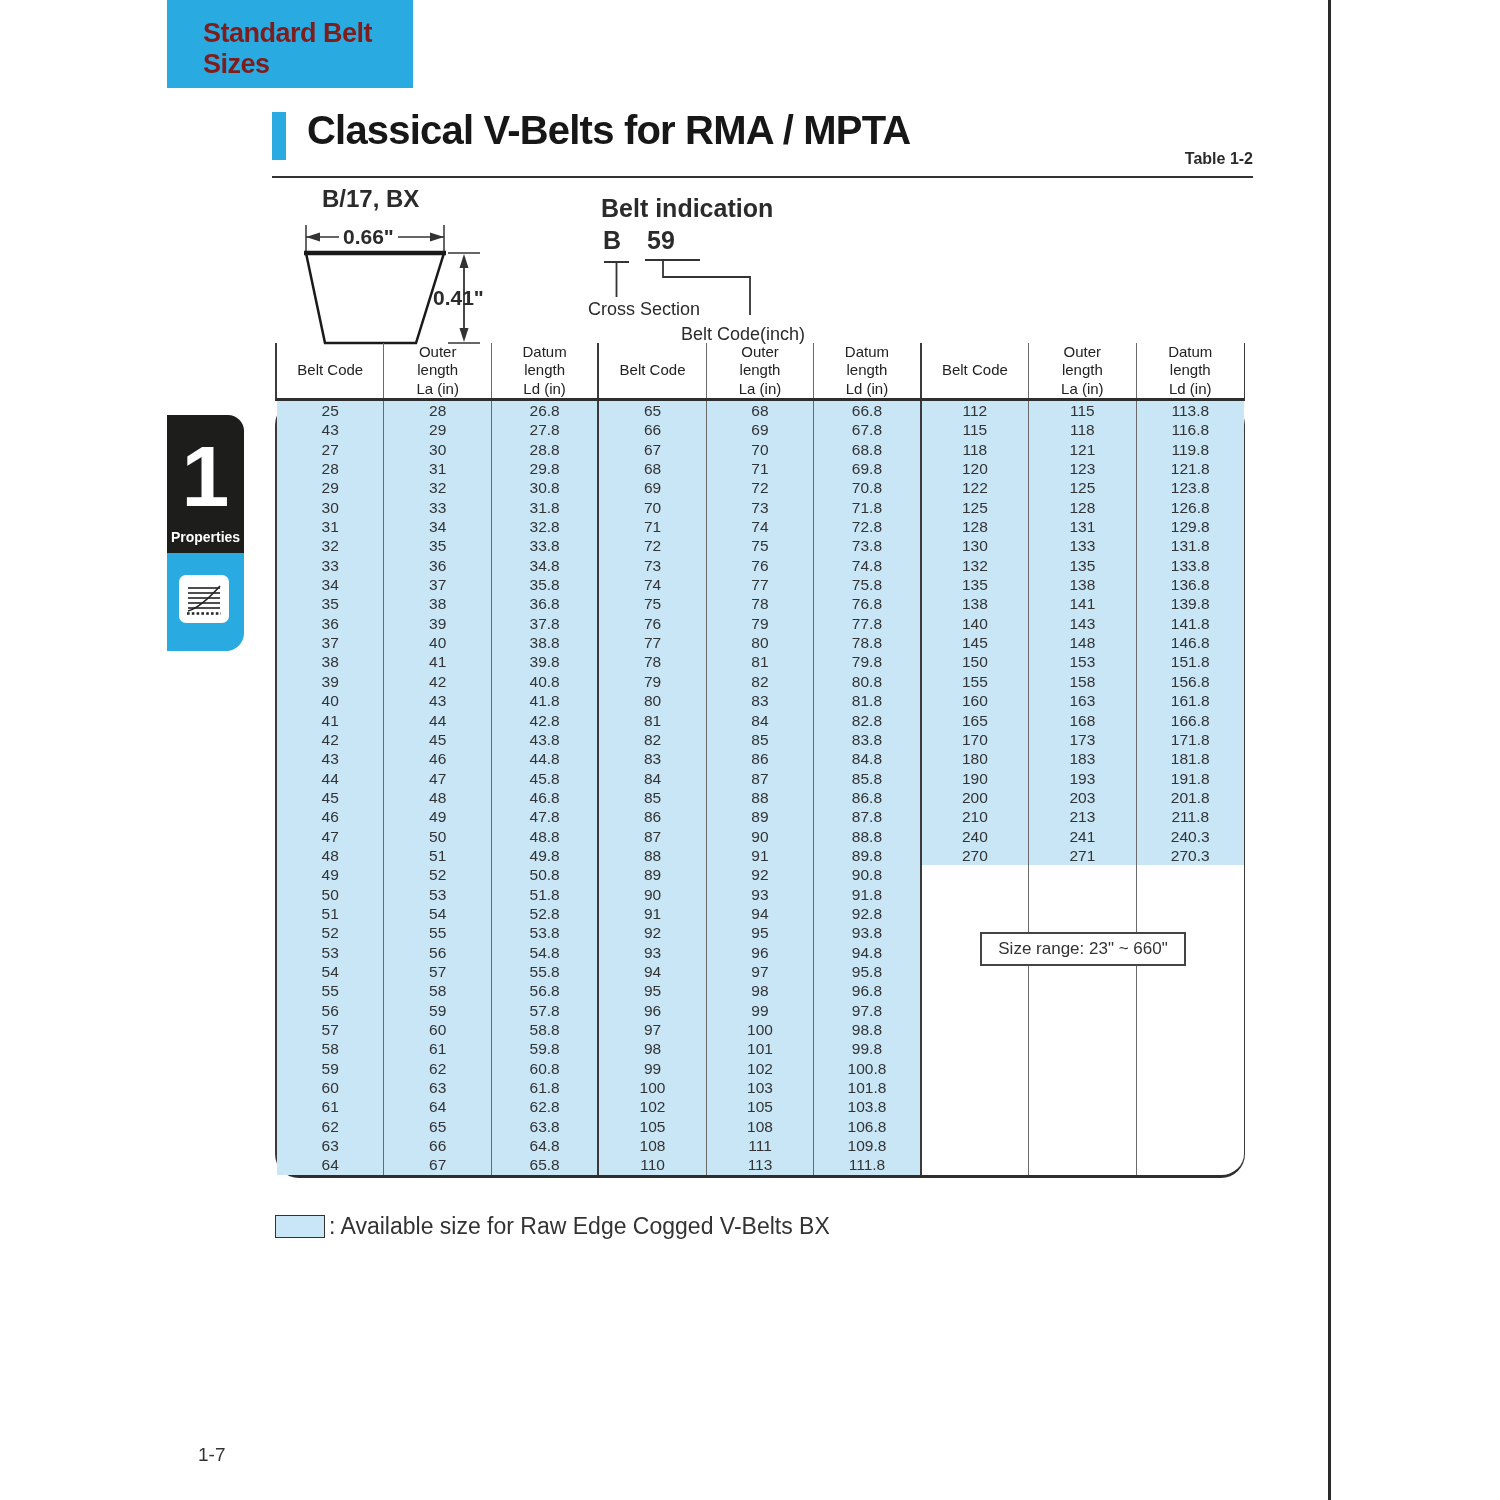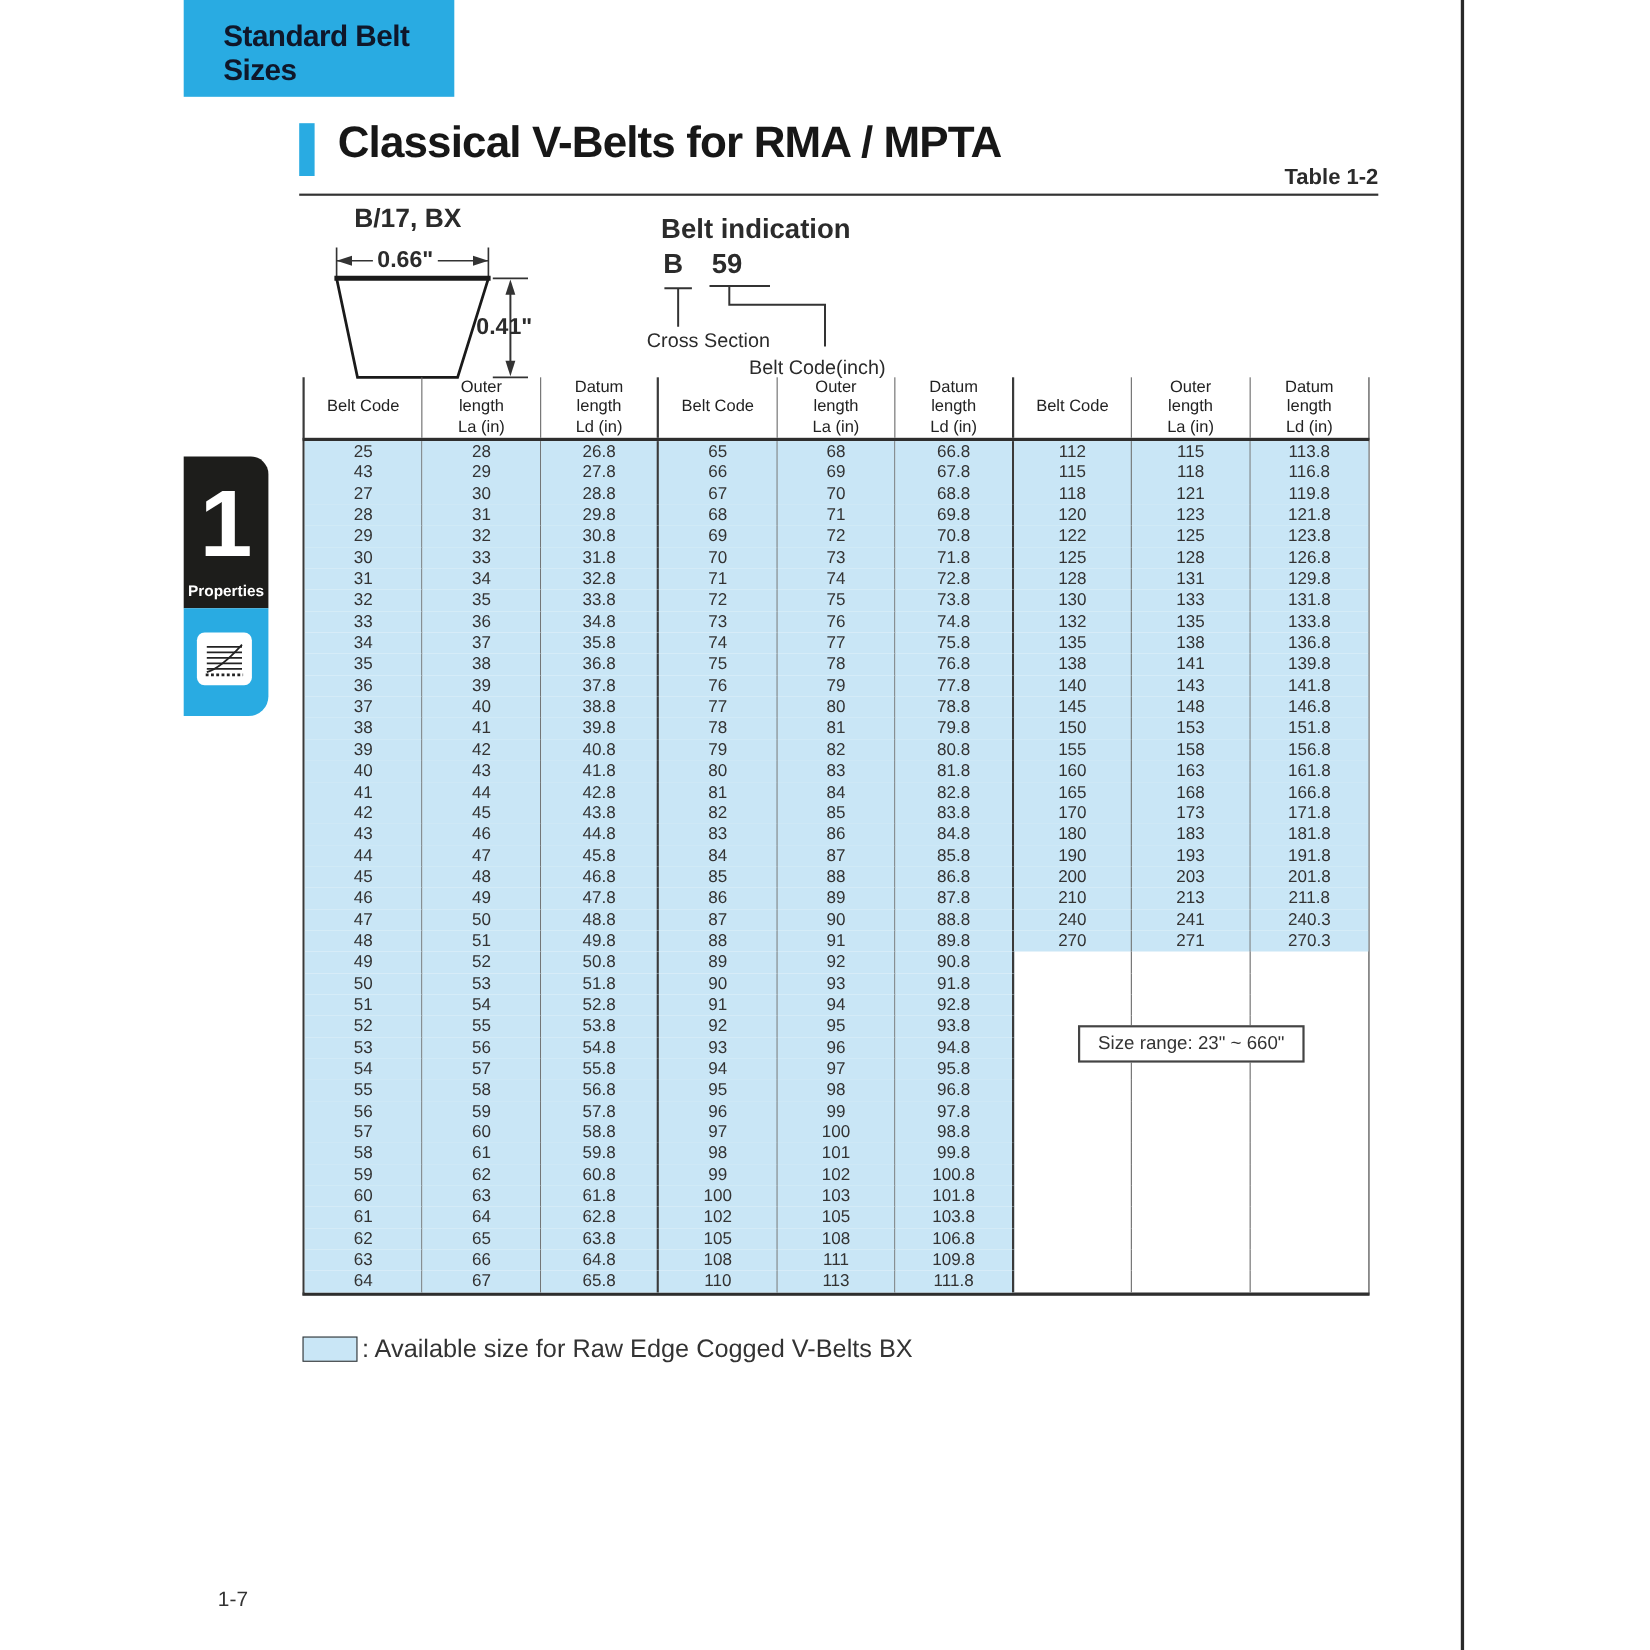--- a/index.html
+++ b/index.html
@@ -9,26 +9,26 @@
     width:1500px; height:1500px; position:relative; overflow:hidden;
     font-family:"Liberation Sans","DejaVu Sans",sans-serif; color:var(--ink);
   }
   .abs { position:absolute; }
 
   
   .right-rule { left:1328px; top:0; width:3px; height:1500px; background:#2a2a2a; }
 
   
   .top-tab { left:167px; top:0; width:246px; height:88px; background:var(--accent); }
-  .top-tab span { position:absolute; left:36px; bottom:8px; color:#0f172a; font-weight:bold; font-size:27px; letter-spacing:-0.5px; }
+  .top-tab span { position:absolute; left:36px; bottom:8px; color:#7f1d1d; font-weight:bold; font-size:27px; letter-spacing:-0.5px; }
 
   
   .title-bar { left:272px; top:112px; width:14px; height:48px; background:var(--accent); }
   .page-title { left:307px; top:108px; font-size:40px; font-weight:bold; color:#171717; letter-spacing:-0.8px; white-space:nowrap; }
-  .table-ref { left:1140px; top:150px; width:113px; text-align:right; font-size:20px; font-weight:bold; }
+  .table-ref { left:1140px; top:150px; width:113px; text-align:right; font-size:16px; font-weight:bold; }
   .rule-top { left:272px; top:176px; width:981px; height:2px; background:#333; }
 
   
   .chapter-tab { left:167px; top:415px; width:77px; height:138px; background:#1d1d1b; border-radius:0 16px 0 0; }
   .chap-num { position:absolute; top:18px; left:0; width:100%; text-align:center; color:#fff; font-size:86px; font-weight:bold; line-height:86px; }
   .chap-label { position:absolute; bottom:8px; left:0; width:100%; text-align:center; color:#fff; font-size:14px; font-weight:bold; }
   .icon-tab { left:167px; top:553px; width:77px; height:98px; background:var(--accent); border-radius:0 0 18px 0; }
   .icon-square { position:absolute; left:12px; top:22px; width:50px; height:48px; background:#fff; border-radius:7px; display:flex; align-items:center; justify-content:center; }
 
   
@@ -43,21 +43,21 @@
   .diagram-svg { left:270px; top:180px; width:560px; height:170px; }
 
   
   .vtable { left:275px; top:343px; width:970px; }
   .bsection-band { height:24px; border-top:2px solid #2e2e2e; border-bottom:3px solid #2e2e2e;
     display:flex; align-items:center; justify-content:center; font-size:19px; font-weight:bold; color:#1d1d1d; }
   .tgrid { display:grid; grid-template-columns:repeat(9,1fr); }
   .thead { border-left:2.5px solid var(--line); border-right:1.5px solid var(--line); border-bottom:3px solid #2e2e2e; }
   .hcell { height:55px; display:flex; align-items:center; justify-content:center; text-align:center;
     font-size:15px; line-height:1.22; white-space:pre-line; color:#222; }
-  .tbody { border-left:2.5px solid var(--line); border-right:1.5px solid var(--line); border-bottom:3px solid #2e2e2e; grid-auto-rows:19.35px; }
+  .tbody { border-left:2.5px solid var(--line); border-right:1.5px solid var(--line); border-bottom:3px solid #2e2e2e; grid-auto-rows:19.35px;border-radius:24px; }
   .bcell { font-size:15.5px; line-height:19.35px; text-align:center; color:#333; overflow:hidden; }
   .blue { background:var(--cellblue); }
   .bR-thin { border-right:1px solid #6a6a6a; }
   .bR-thick { border-right:2.5px solid var(--line); }
 
   .size-range { left:980px; top:932px; width:206px; height:34px; background:#fff; border:2px solid #444;
     display:flex; align-items:center; justify-content:center; font-size:17px; color:#333; z-index:5; }
 
   .legend { left:275px; top:1213px; display:flex; align-items:center; }
   .legend-swatch { width:50px; height:23px; background:var(--cellblue); border:1.5px solid #333; display:inline-block; }

